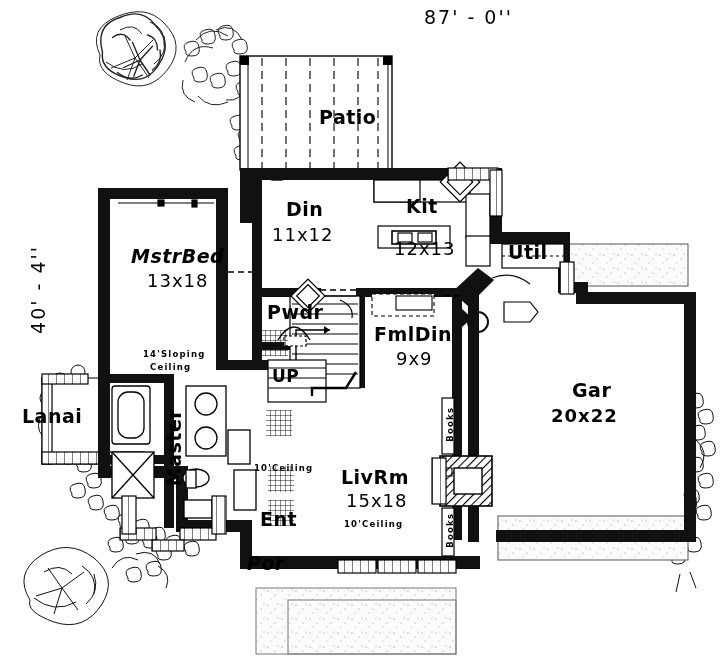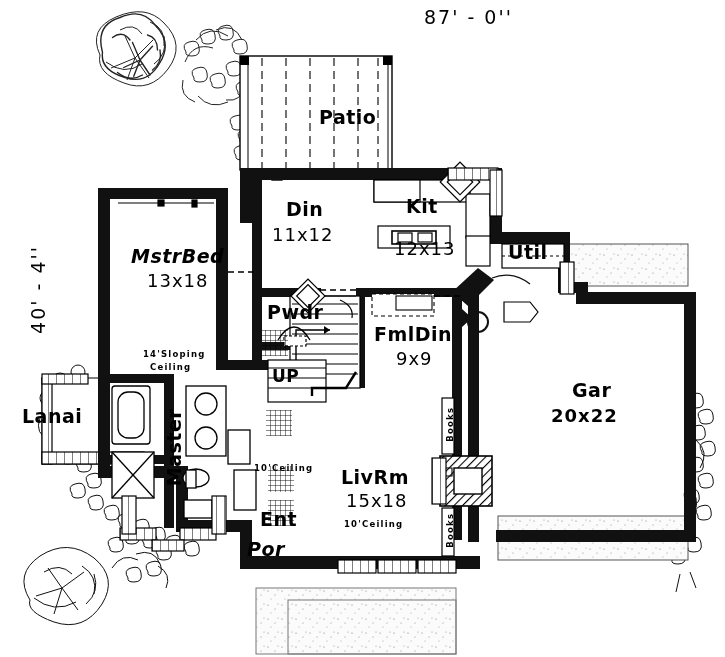--- a/index.html
+++ b/index.html
@@ -384,21 +384,21 @@
 
 <div class="lbl room-name" style="left:341px;top:468px;">LivRm</div>
 <div class="lbl room-size" style="left:346px;top:492px;">15x18</div>
 
 <div class="lbl room-name" style="left:22px;top:407px;">Lanai</div>
 
 <div class="lbl room-name vert rot90" style="left:129px;top:438px;width:90px;text-align:center;">Master</div>
 
 <div class="lbl room-name" style="left:260px;top:482px;margin-top:28px;">Ent</div>
 
-<div class="lbl room-name" style="left:247px;top:540px;font-style:italic;">Por</div>
+<div class="lbl room-name" style="left:247px;top:554px;font-style:italic;">Por</div>
 
 <div class="lbl small-note" style="left:143px;top:350px;">14'Sloping</div>
 <div class="lbl small-note" style="left:150px;top:363px;">Ceiling</div>
 
 <div class="lbl small-note" style="left:254px;top:464px;">10'Ceiling</div>
 <div class="lbl small-note" style="left:344px;top:520px;">10'Ceiling</div>
 
 <div class="lbl room-name" style="left:272px;top:368px;font-size:17px;">UP</div>
 
 <div class="lbl small-note vert rot90" style="left:424px;top:420px;width:52px;text-align:center;">Books</div>

